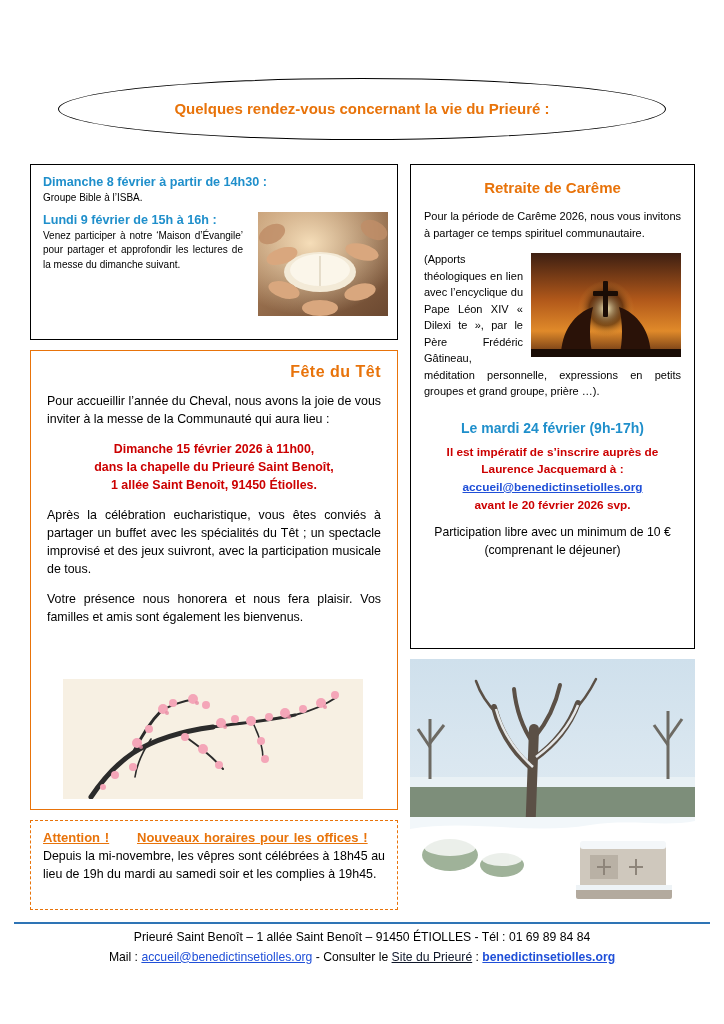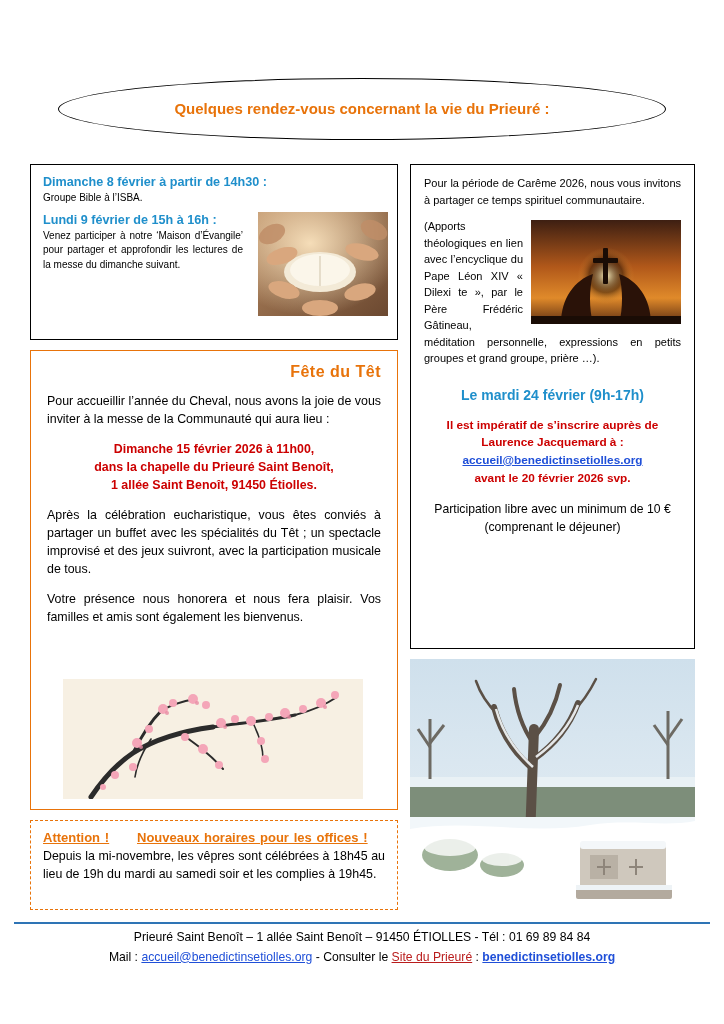--- a/index.html
+++ b/index.html
@@ -188,21 +188,21 @@
     font-size: 14px;
     text-align: center;
     margin: 10px 0 8px 0;
   }
   .careme-red {
     color: #CC0000;
     font-weight: bold;
     font-size: 11.8px;
     text-align: center;
     line-height: 1.5;
-    margin: 14px;
+    margin: 8px;
   }
   .careme-mail {
     color: #1F4FD8;
     text-decoration: underline;
   }
   .careme-last {
     font-size: 12.2px;
     line-height: 1.45;
     text-align: center;
     margin: 10px 0 0 0;
@@ -249,21 +249,21 @@
   .link-blue {
     color: #1F4FD8;
     text-decoration: underline;
   }
   .link-blue-bold {
     color: #1F4FD8;
     text-decoration: underline;
     font-weight: bold;
   }
   .footer-site {
-    color: #b91c1c;
+    color: #0f172a;
     text-decoration: underline;
   }
 </style>
 </head>
 <body>
 
 <div class="header-oval">
   <div class="header-title">Quelques rendez-vous concernant la vie du Prieuré :</div>
 </div>
 
@@ -369,20 +369,21 @@
   <p class="att-text">
     <span class="att-strong">Attention !</span>
     &nbsp;&nbsp;&nbsp;&nbsp;
     <span class="att-strong">Nouveaux horaires pour les offices !</span>
     &nbsp;&nbsp;&nbsp;
     <span>Depuis la mi-novembre, les vêpres sont célébrées à 18h45 au lieu de 19h du mardi au samedi soir et les complies à 19h45.</span>
   </p>
 </div>
 
 <div class="box box-black" id="careme-box">
+  <div class="careme-title">Retraite de Carême</div>
   <p class="careme-p">Pour la période de Carême 2026, nous vous invitons à partager ce temps spirituel communautaire.</p>
 
   <div class="photo-sunrise">
     <svg viewBox="0 0 150 104" width="150" height="104" preserveAspectRatio="none">
       <defs>
         <linearGradient id="sky" x1="0" y1="0" x2="0" y2="1">
           <stop offset="0%" stop-color="#3d1f12"></stop>
           <stop offset="45%" stop-color="#b1581a"></stop>
           <stop offset="75%" stop-color="#e08a2a"></stop>
           <stop offset="100%" stop-color="#5c2d12"></stop>

